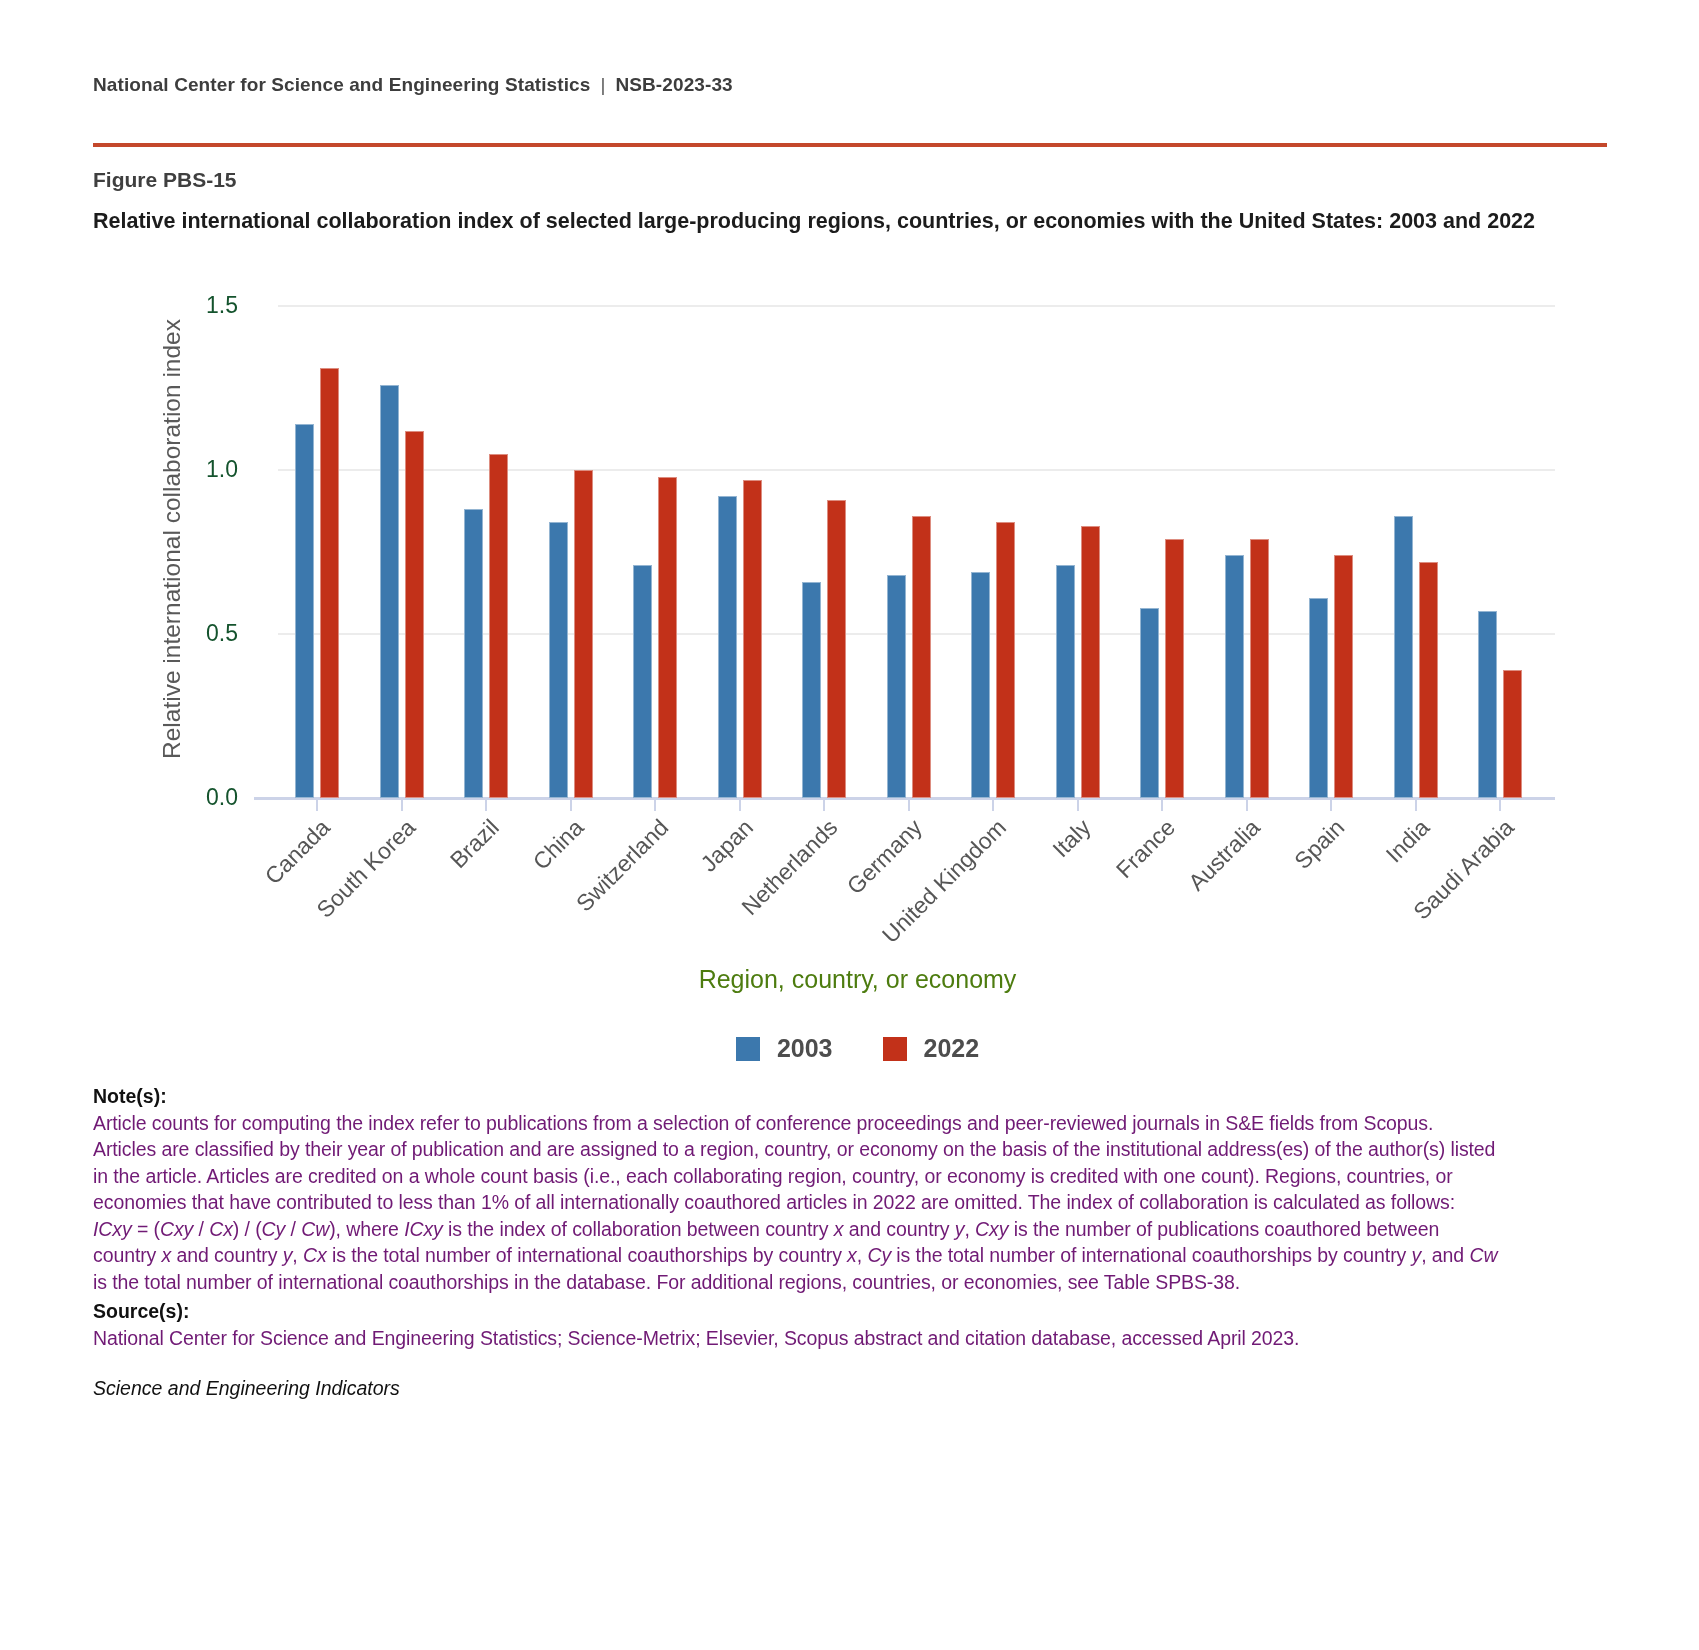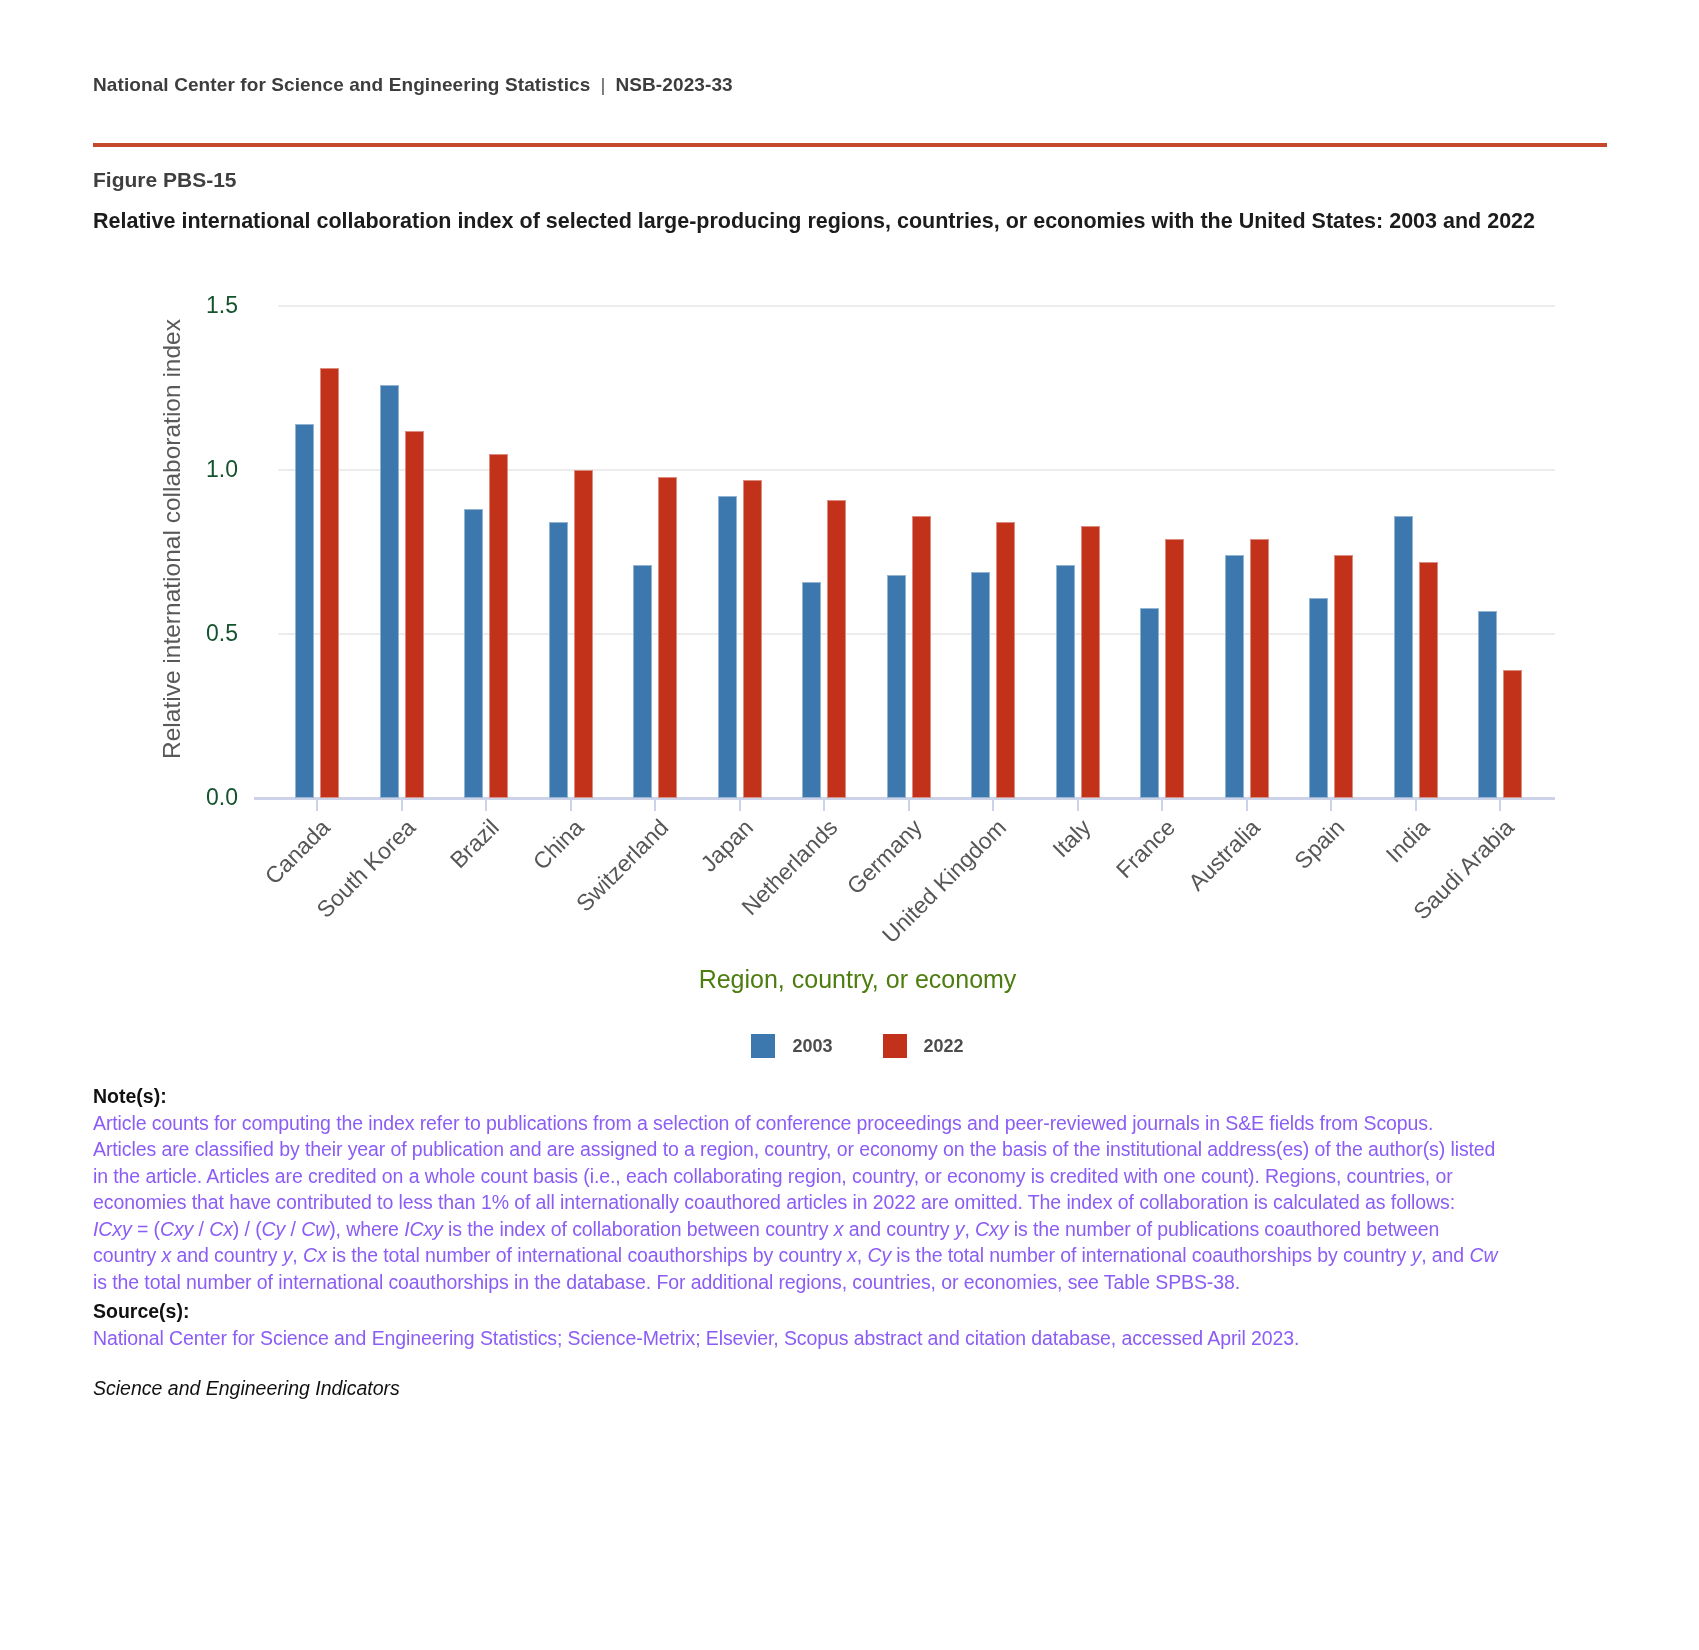--- a/index.html
+++ b/index.html
@@ -63,29 +63,29 @@
   .x-title {
     position: absolute; left: 160px; top: 728px; width: 1395px;
     text-align: center; font-size: 25px; color: #4d7c0f;
   }
   .legend {
     position: absolute; left: 160px; top: 797px; width: 1395px;
     display: flex; justify-content: center; align-items: center; gap: 50px;
   }
   .legend-item { display: flex; align-items: center; gap: 17px; }
   .legend-swatch { width: 24px; height: 24px; }
-  .legend-label { font-size: 18px; font-weight: 700; color: #4d4d4d; }
+  .legend-label { font-size: 25px; font-weight: 700; color: #4d4d4d; }
 
   
   .notes-block { margin: 0 93px 0 93px; max-width: 1405px; }
   .notes-heading, .sources-heading {
     font-size: 19.5px; font-weight: 700; color: #111; line-height: 26.5px;
   }
   .notes-body, .sources-body {
-    font-size: 19.5px; color: #8b5cf6; line-height: 26.5px; letter-spacing: -0.1px;
+    font-size: 19.5px; color: #701a75; line-height: 26.5px; letter-spacing: -0.1px;
   }
   .notes-body i { font-style: italic; }
   .sources-heading { margin-top: 3px; }
   .publication {
     margin-top: 26px;
     font-size: 19.5px; font-style: italic; color: #111;
   }
 </style>
 </head>
 <body>

